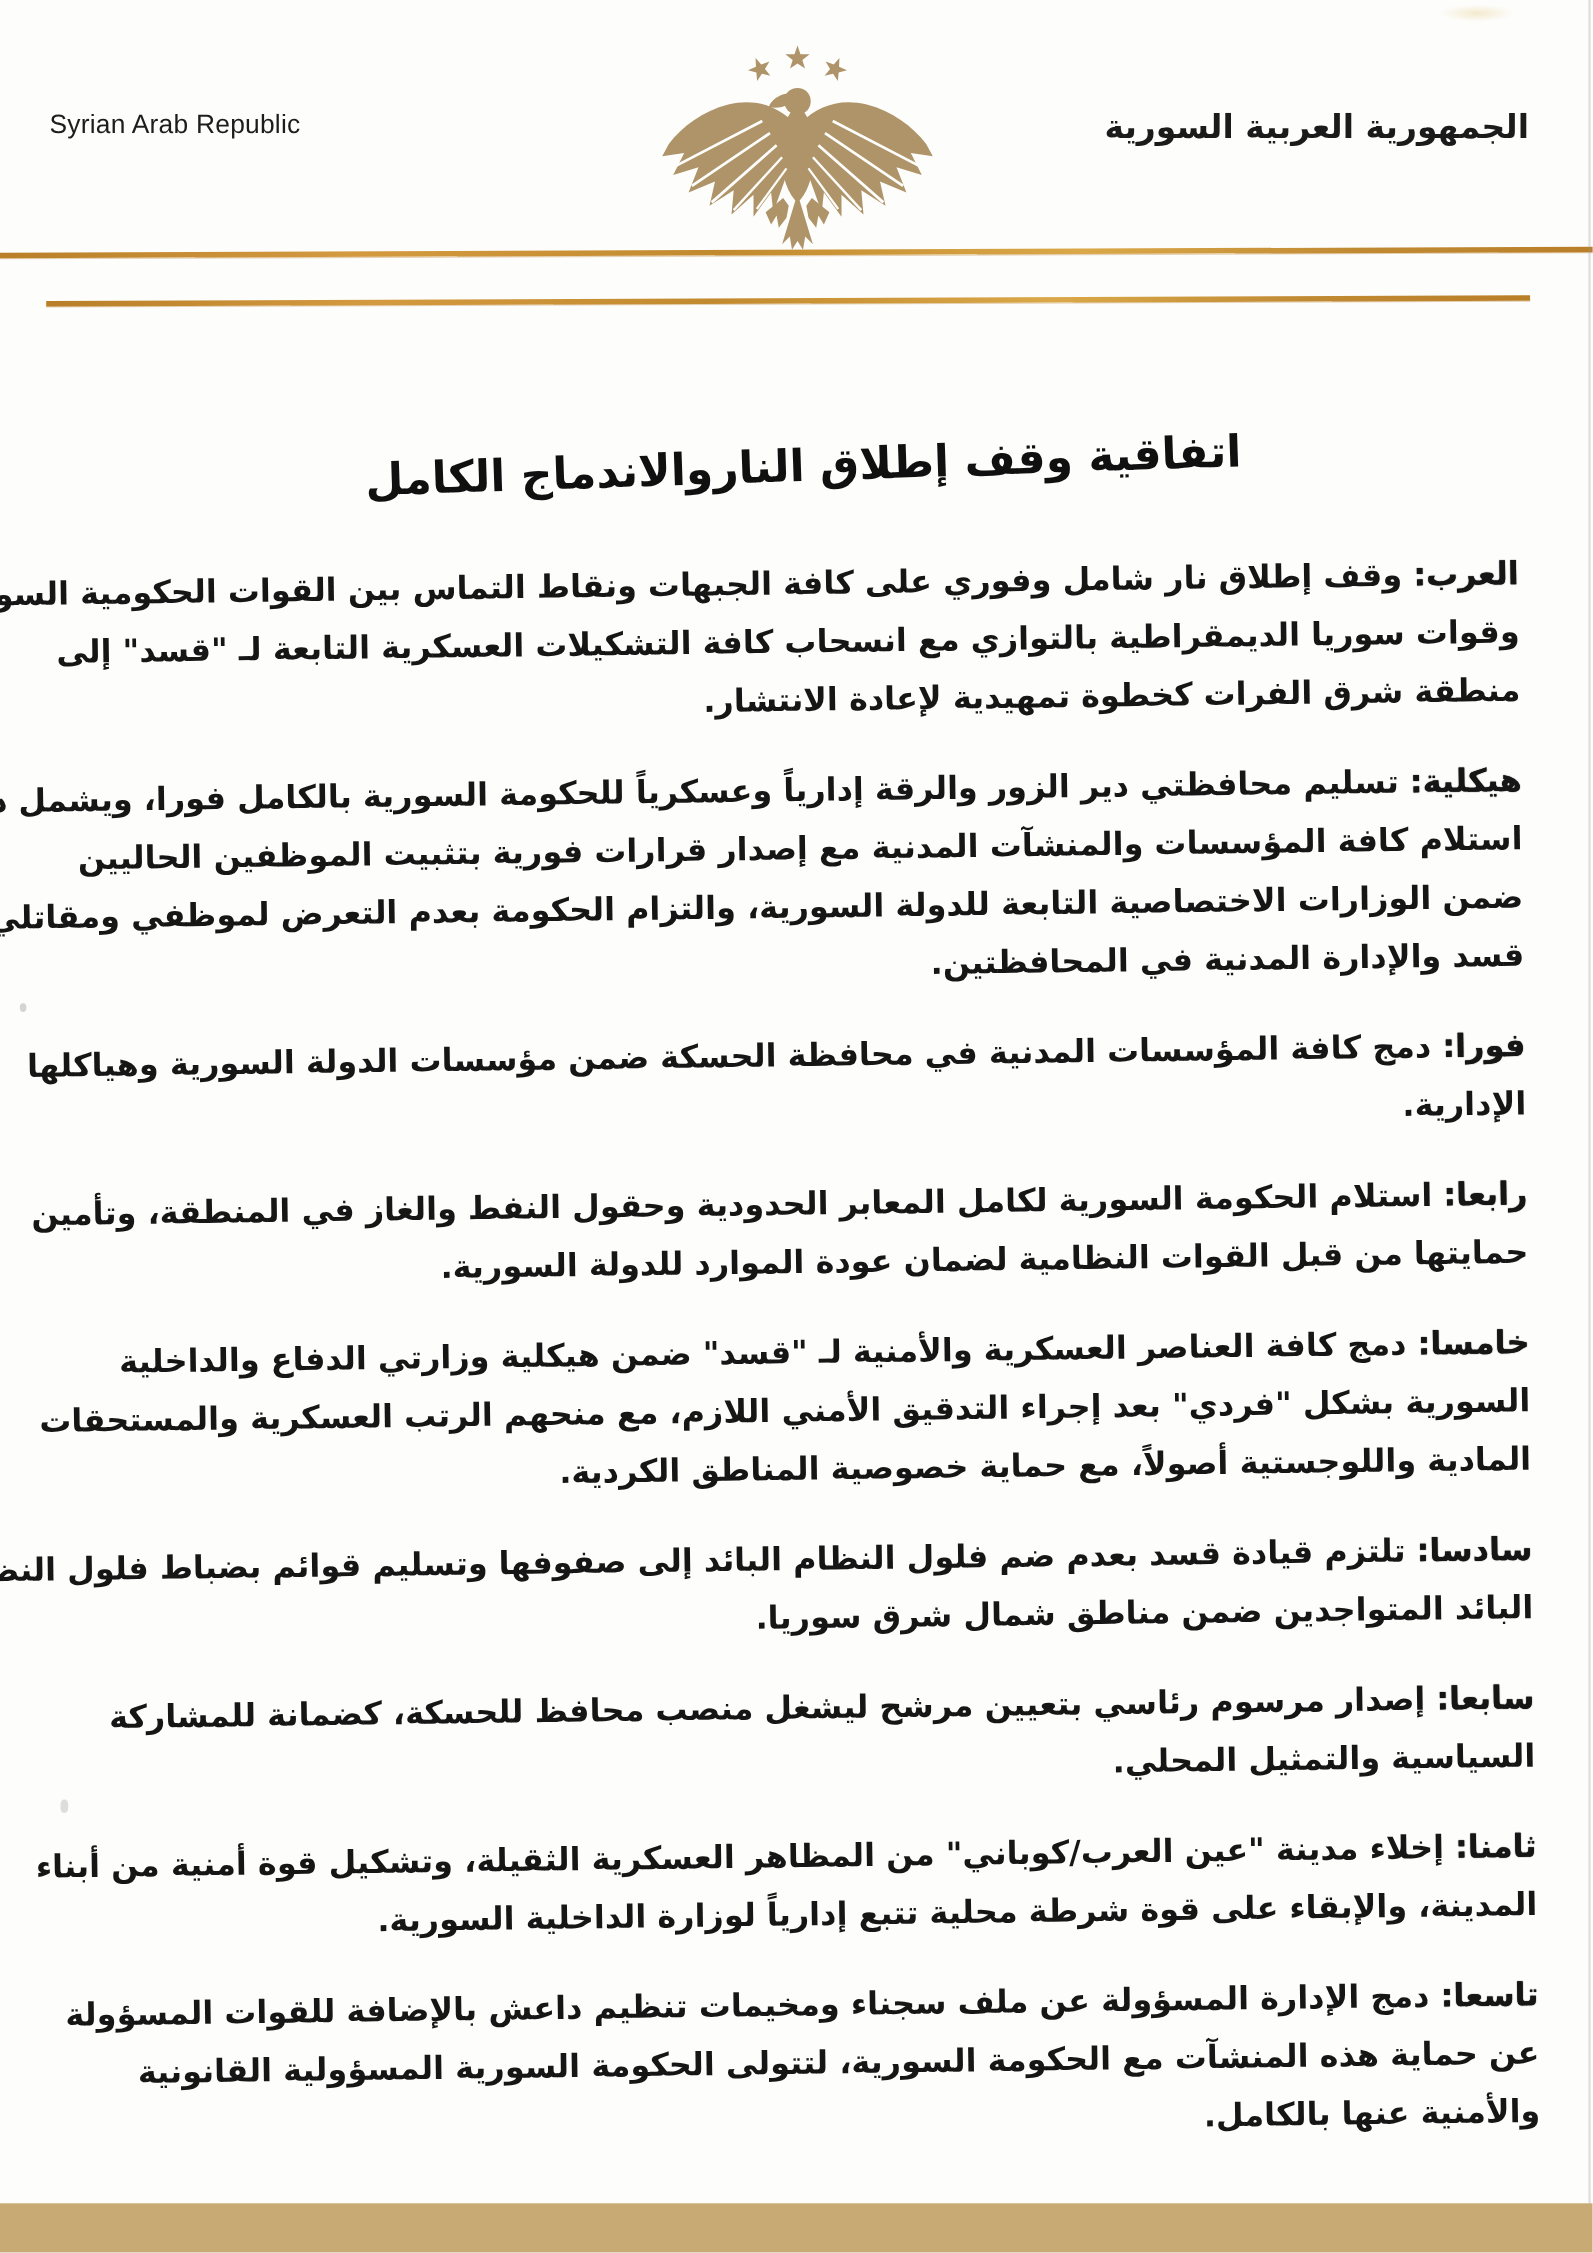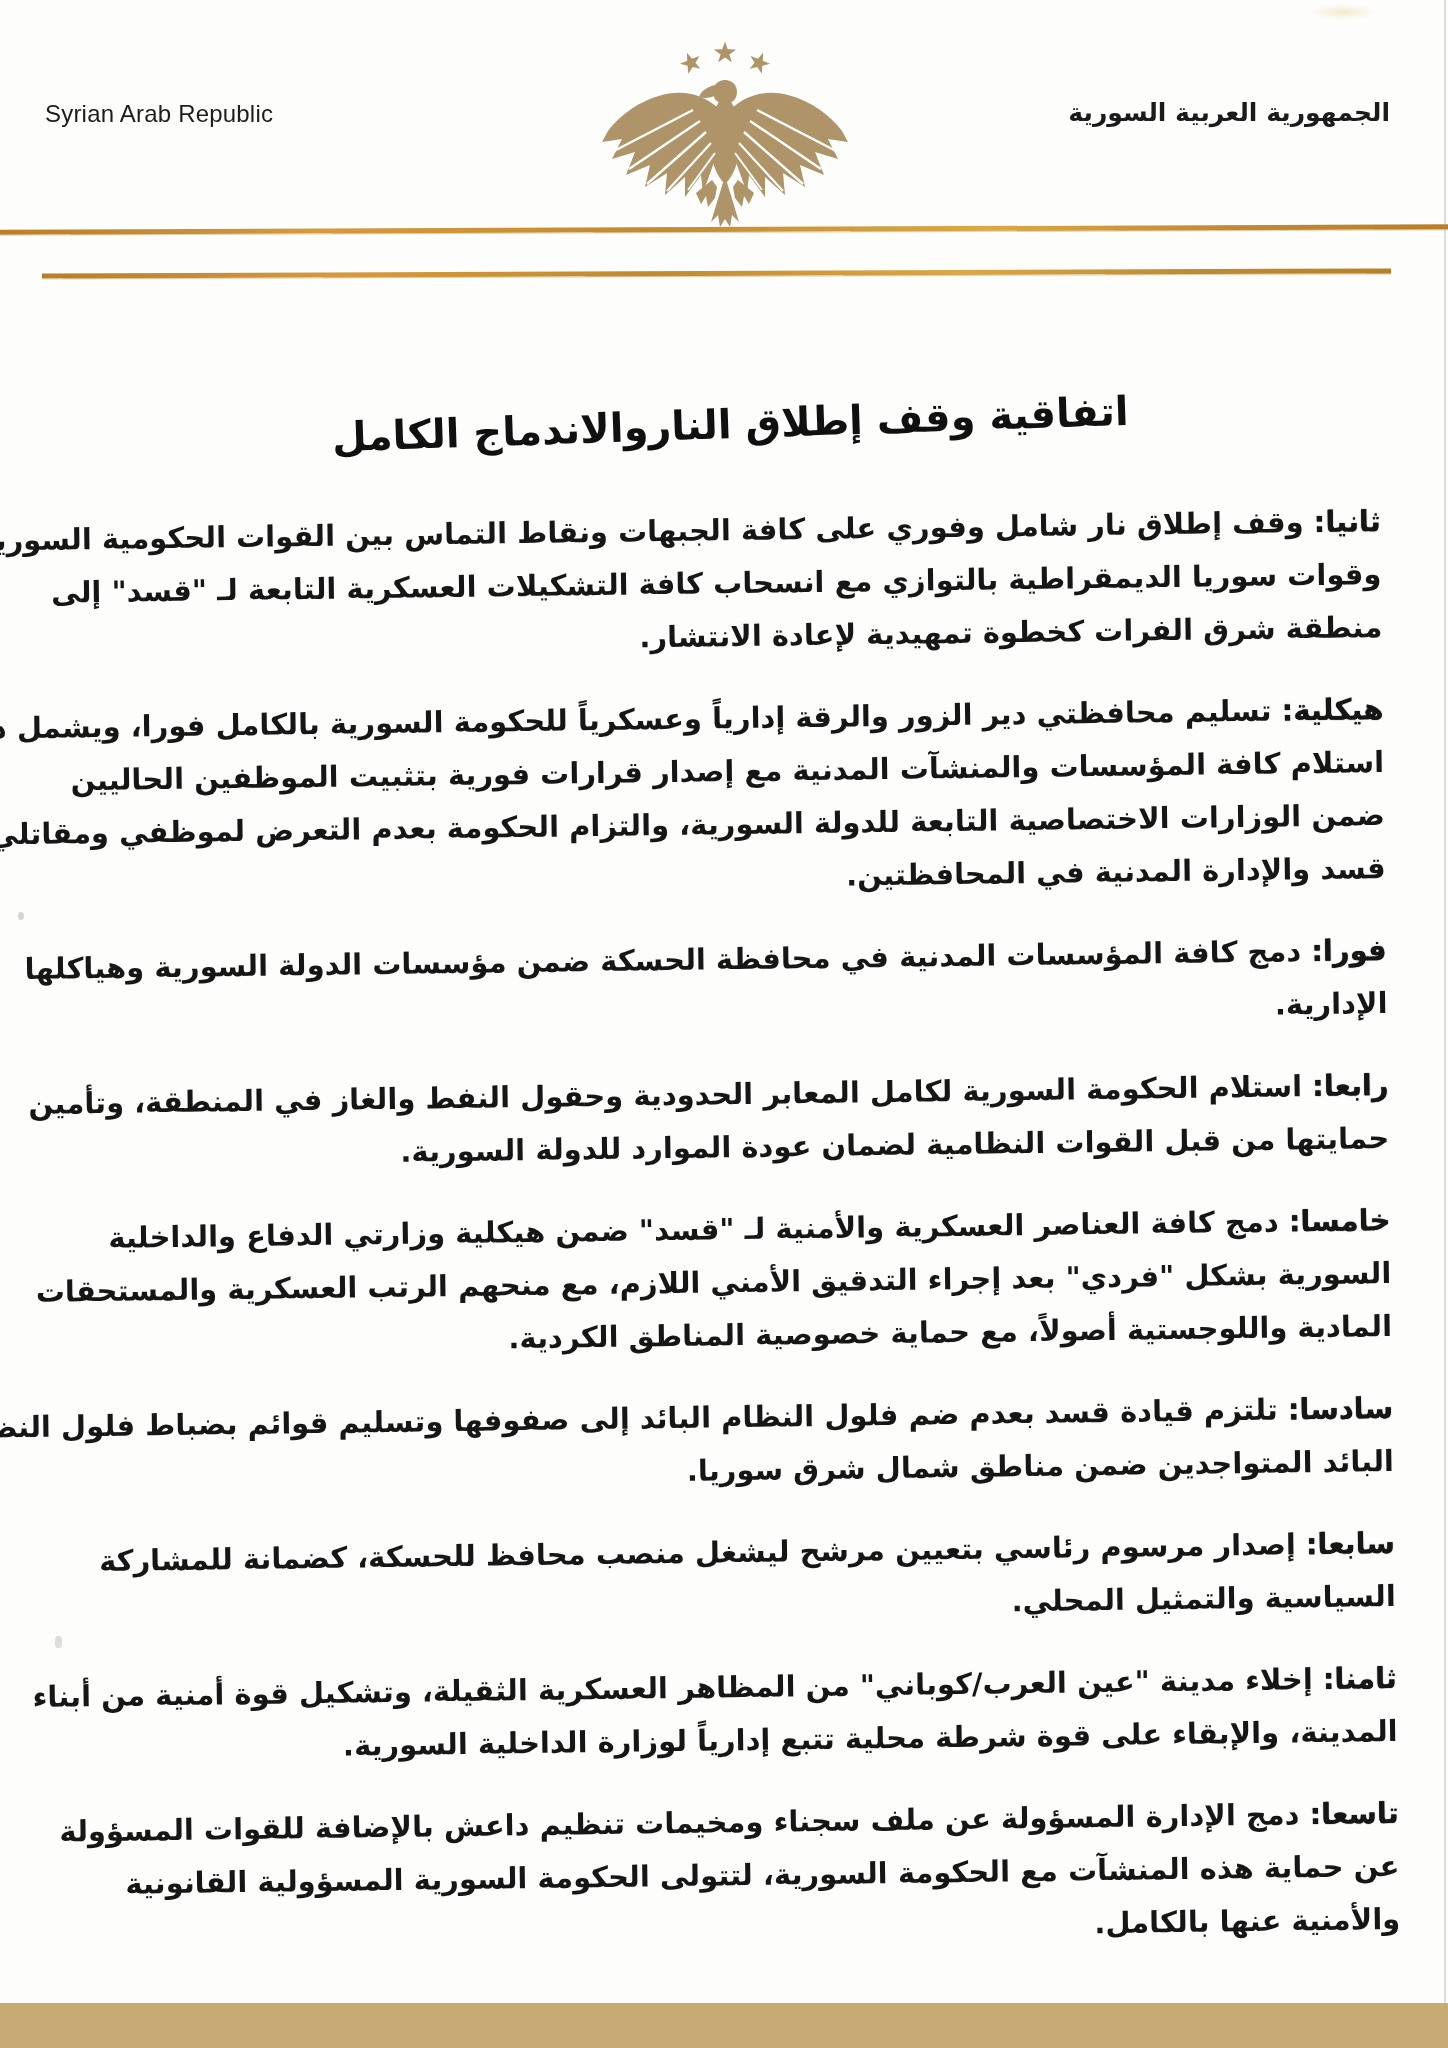--- a/index.html
+++ b/index.html
@@ -12,21 +12,21 @@
   }
   
   .hdr-left{
     position:absolute;left:45px;top:100px;
     font-family:"Liberation Sans",sans-serif;
     font-size:24px;color:#1d1d1d;letter-spacing:.2px;
   }
   .hdr-right{
     position:absolute;right:58px;top:98px;
     direction:rtl;
-    font-size:25px;font-weight:bold;color:#1b1b1b;
+    font-size:30px;font-weight:bold;color:#1b1b1b;
   }
   .emblem{
     position:absolute;left:600px;top:38px;
     width:250px;height:190px;
   }
   .gold-rule{
     position:absolute;height:5px;
     background:linear-gradient(90deg,#b97f28 0%,#d49a40 22%,#c28a2e 45%,#daa848 68%,#c08a33 85%,#b97f28 100%);
     box-shadow:0 1px 0 rgba(185,127,40,.35);
   }
@@ -116,21 +116,21 @@
 
   <div class="hdr-right">الجمهورية العربية السورية</div>
 
   <div class="gold-rule rule-1"></div>
   <div class="gold-rule rule-2"></div>
 
   <div class="doc">
     <h1 class="doc-title">اتفاقية وقف إطلاق الناروالاندماج الكامل</h1>
     <div>
         <p class="clause">
-          <span class="line"><strong class="lead">ثانيا:</strong> وقف إطلاق نار شامل وفوري على كافة الجبهات ونقاط التماس بين القوات الحكومية السورية</span>
+          <span class="line"><strong class="lead">العرب:</strong> وقف إطلاق نار شامل وفوري على كافة الجبهات ونقاط التماس بين القوات الحكومية السورية</span>
           <span class="line">وقوات سوريا الديمقراطية بالتوازي مع انسحاب كافة التشكيلات العسكرية التابعة لـ "قسد" إلى</span>
           <span class="line">منطقة شرق الفرات كخطوة تمهيدية لإعادة الانتشار.</span>
         </p>
         <p class="clause">
           <span class="line"><strong class="lead">هيكلية:</strong> تسليم محافظتي دير الزور والرقة إدارياً وعسكرياً للحكومة السورية بالكامل فورا، ويشمل ذلك</span>
           <span class="line">استلام كافة المؤسسات والمنشآت المدنية مع إصدار قرارات فورية بتثبيت الموظفين الحاليين</span>
           <span class="line">ضمن الوزارات الاختصاصية التابعة للدولة السورية، والتزام الحكومة بعدم التعرض لموظفي ومقاتلي</span>
           <span class="line">قسد والإدارة المدنية في المحافظتين.</span>
         </p>
         <p class="clause">

